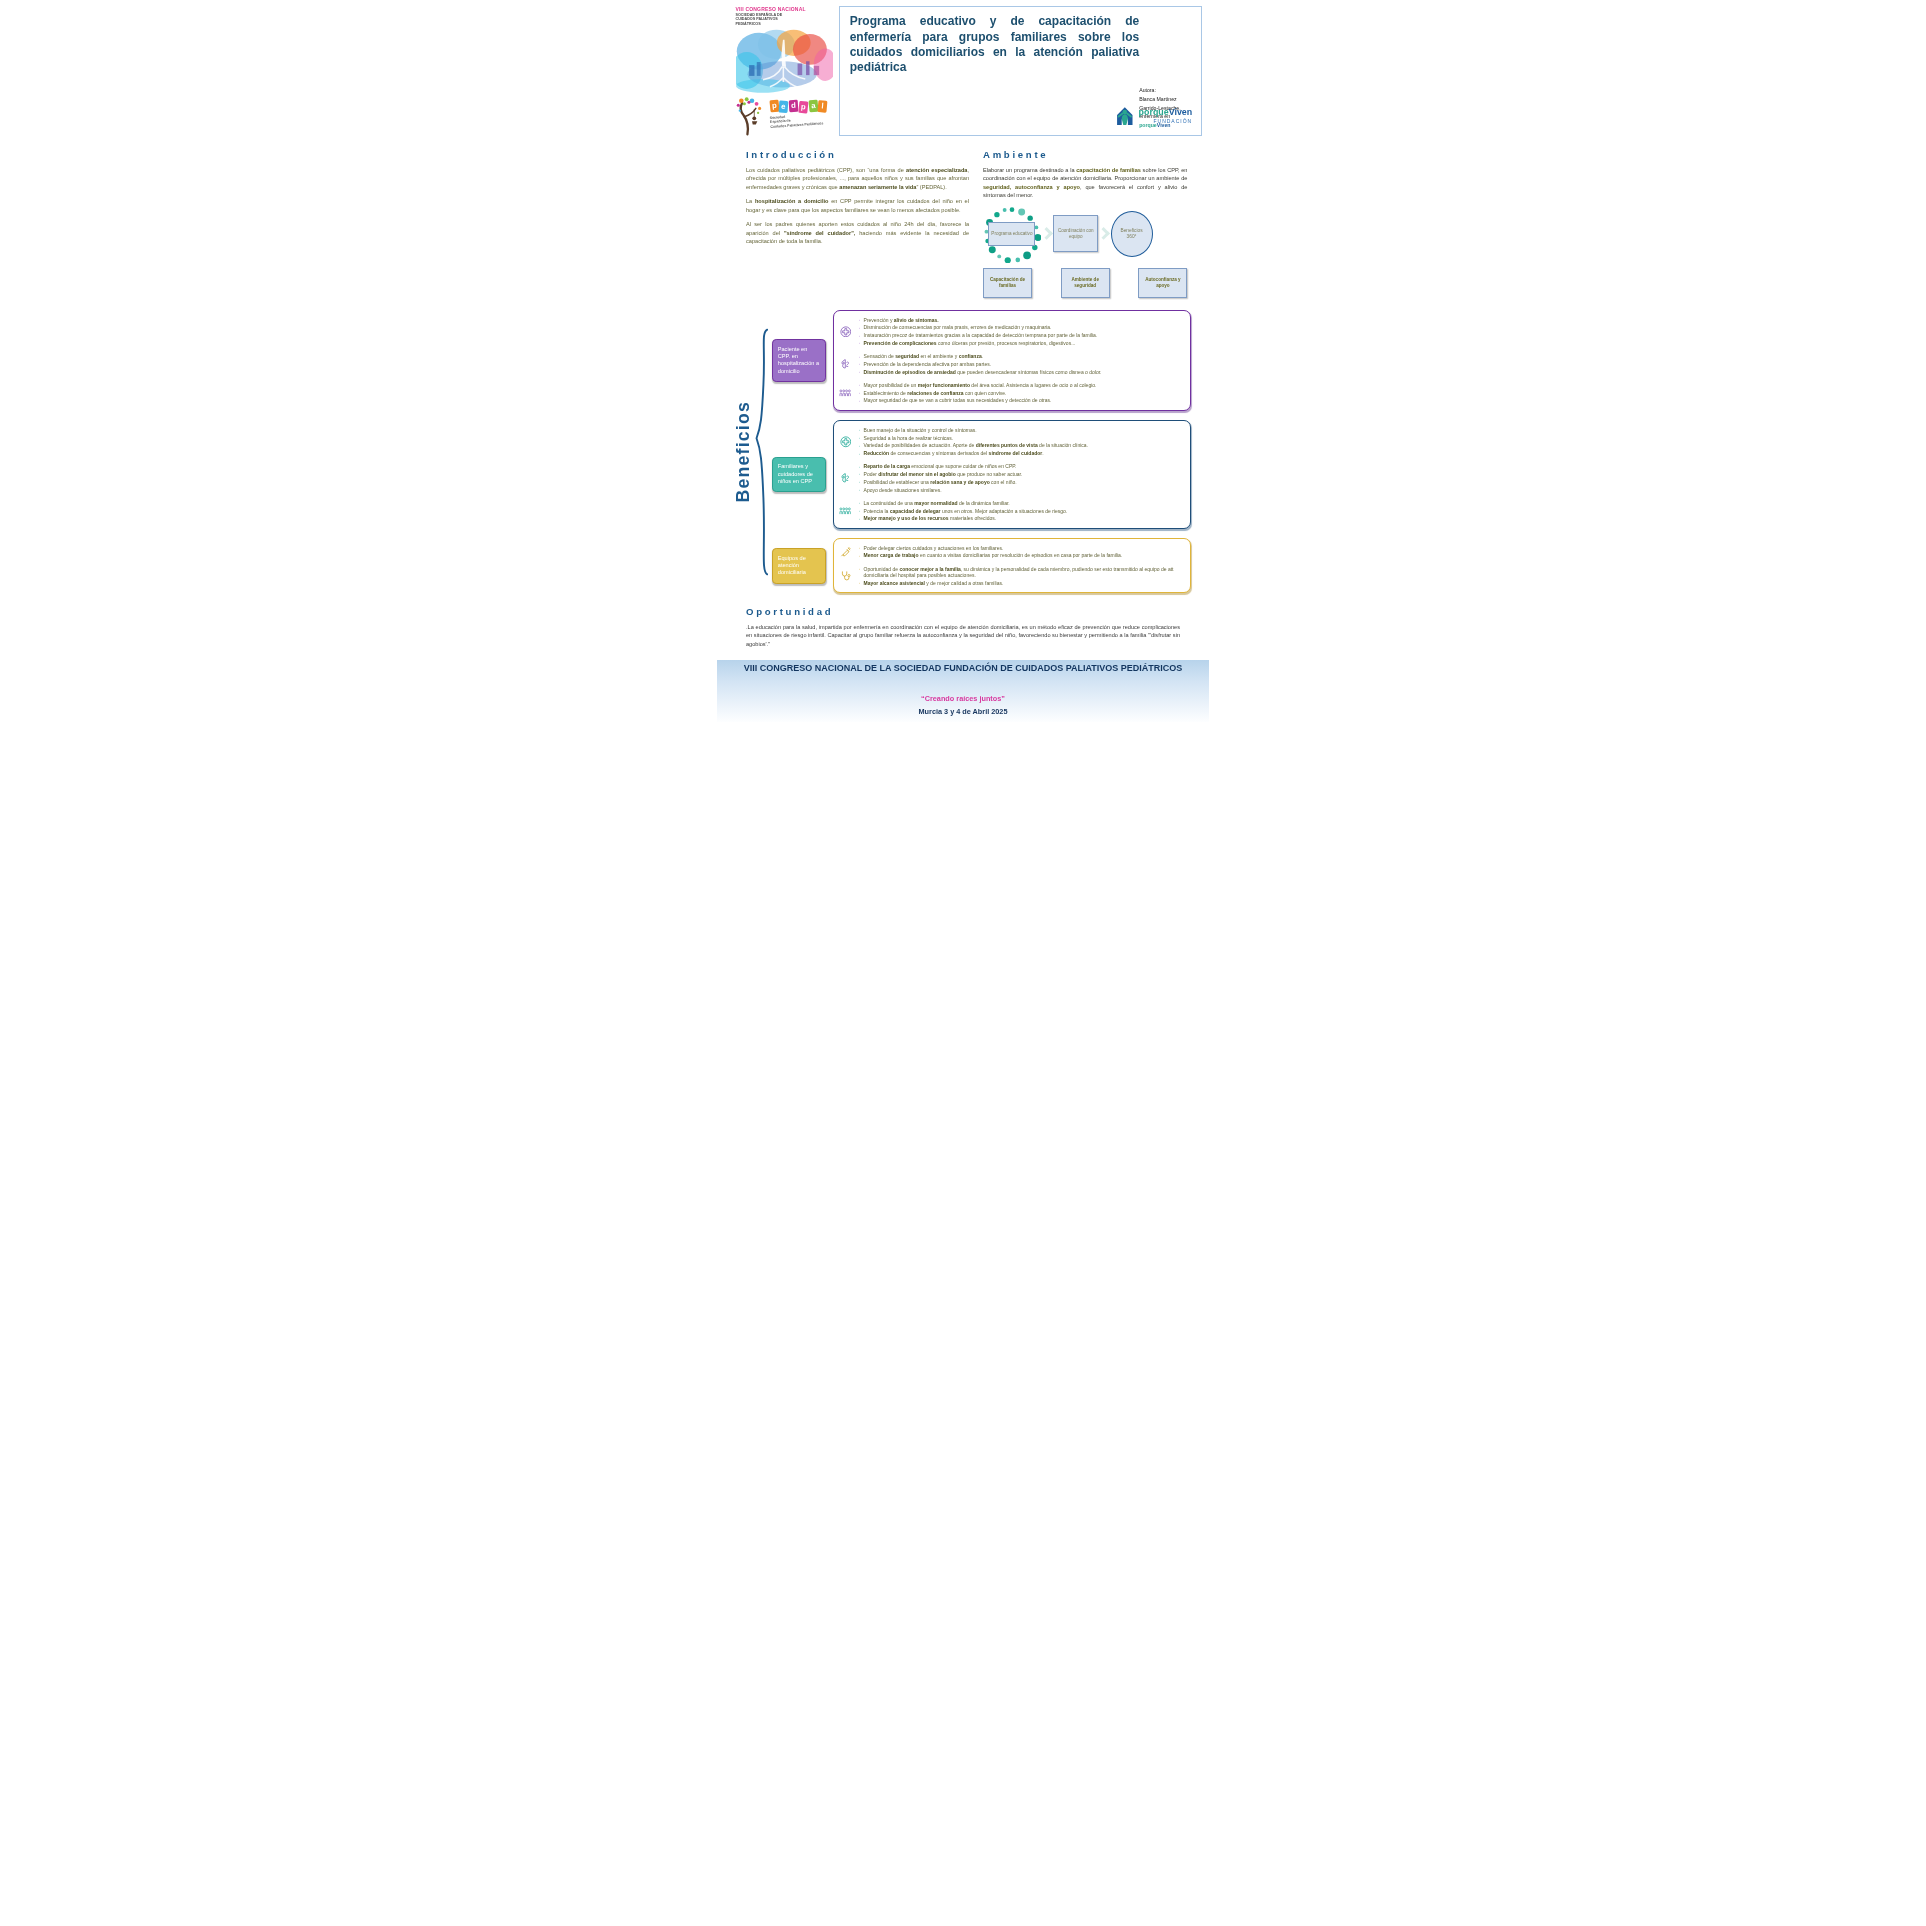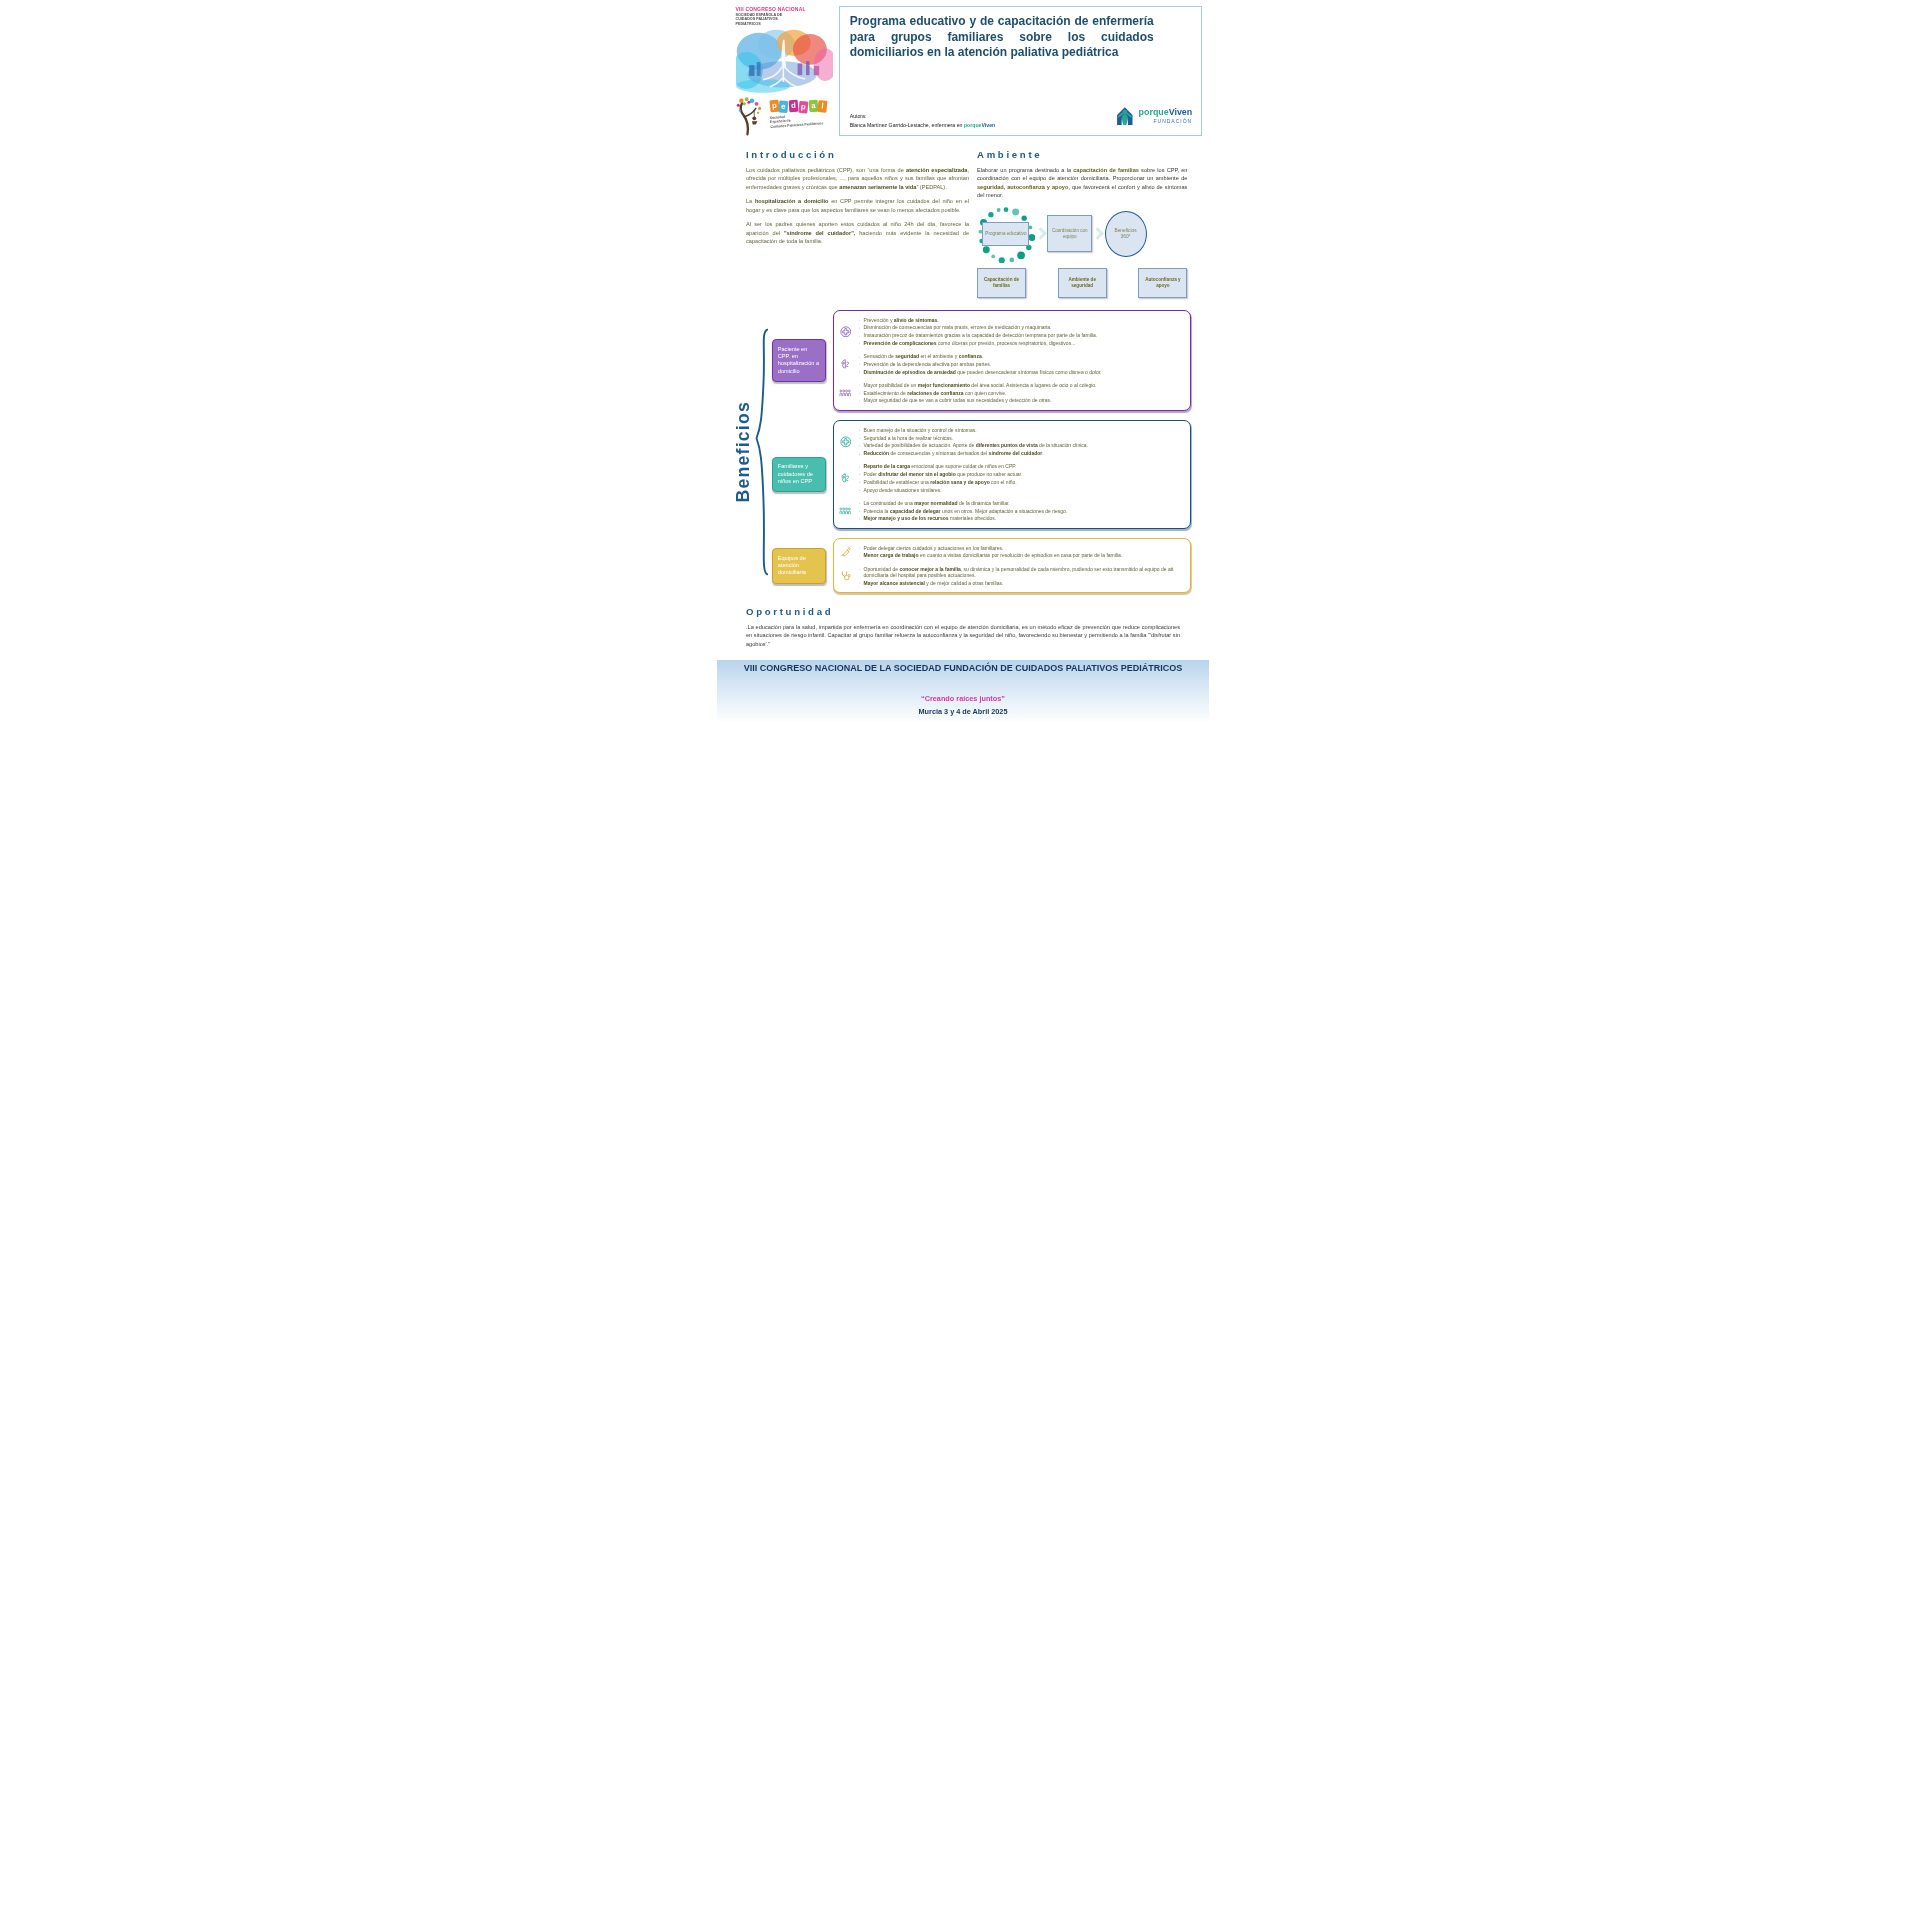--- a/index.html
+++ b/index.html
@@ -25,33 +25,33 @@
   .tiles{display:flex;gap:0.8px}
   .tile{display:inline-flex;align-items:center;justify-content:center;width:8.9px;height:11.6px;color:#fff;font-weight:700;font-size:7.7px;border-radius:1.5px}
   .t0{background:#f08a24;transform:rotate(-6deg)}
   .t1{background:#45b5e8;transform:rotate(4deg) translateY(0.8px)}
   .t2{background:#c42f90;transform:rotate(-3deg)}
   .t3{background:#e84a9a;transform:rotate(6deg) translateY(1.2px)}
   .t4{background:#8bc540;transform:rotate(-5deg)}
   .t5{background:#f08a24;transform:rotate(5deg) translateY(0.4px)}
   .pedpal-sub{font-size:3.5px;color:#5c5c5c;font-weight:700;white-space:pre-line;margin-top:3.1px;transform:rotate(-4deg);line-height:1.25}
 
-  .title-box{flex:1;border:0.6px solid #a9c7e6;padding:7.7px 10px 5.4px 10px;position:relative;display:flex;flex-direction:column;min-height:123px;background:#fff}
+  .title-box{flex:1;border:0.6px solid #a9c7e6;padding:7.7px 10px 5.4px 10px;position:relative;display:flex;min-height:123px;background:#fff}
   .poster-title{color:var(--navy-title);font-size:12px;line-height:1.27;font-weight:700;text-align:justify;max-width:304px}
   .autora{margin-top:auto;font-size:5.2px;color:#1a1a1a;line-height:1.7}
   .brand-porque{color:#2aa68f;font-weight:700}
   .brand-viven{color:#1d5c9e;font-weight:700}
   .pv-logo{position:absolute;right:8.5px;bottom:8.5px;display:flex;align-items:center;gap:3.1px}
   .pv-text .pv-line1{font-size:8.9px;font-weight:700;line-height:1}
   .pv-porque{color:#2aa68f}
   .pv-viven{color:#1d5c9e}
   .pv-fundacion{color:#2e6fb4;font-size:5px;letter-spacing:1px;text-align:right;margin-top:1.2px}
 
   
-  .two-col{display:flex;gap:8px;padding:12.3px 21.6px 0 29px}
+  .two-col{display:flex;gap:14px;padding:12.3px 21.6px 0 29px}
   .col-intro{flex:0 0 223px}
   .col-obj{flex:1}
   h2.sec{color:var(--blue-head);font-size:9.6px;font-weight:700;letter-spacing:2.7px}
   .body-par{font-size:5.6px;line-height:1.5;text-align:justify;margin-top:6.2px}
   .intro-par{color:var(--olive)}
   .intro-par .b,.obj-par .b{font-weight:700;color:var(--olive-bold)}
   .obj-par{color:#3a3a32}
   .obj-par .b{color:#62621f}
 
   

